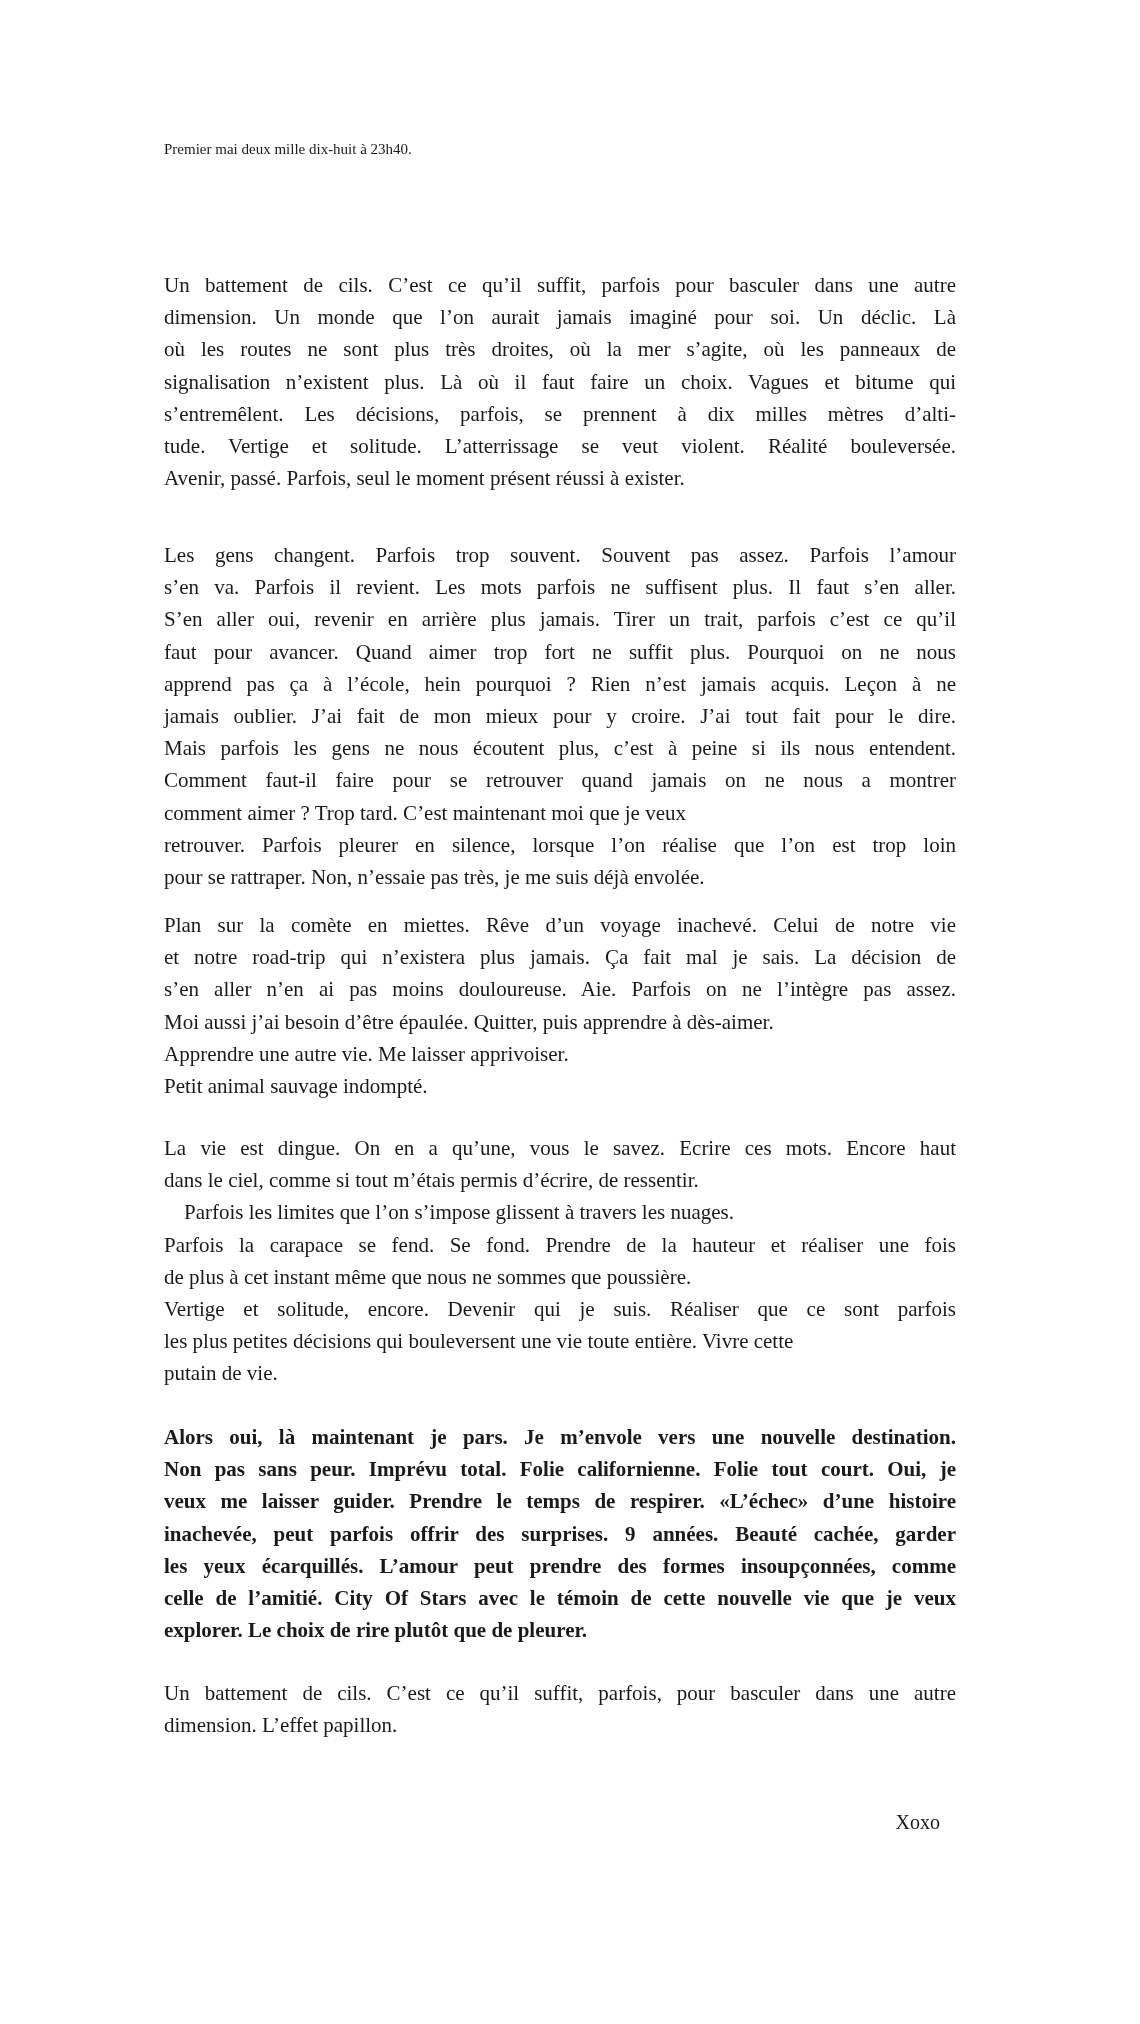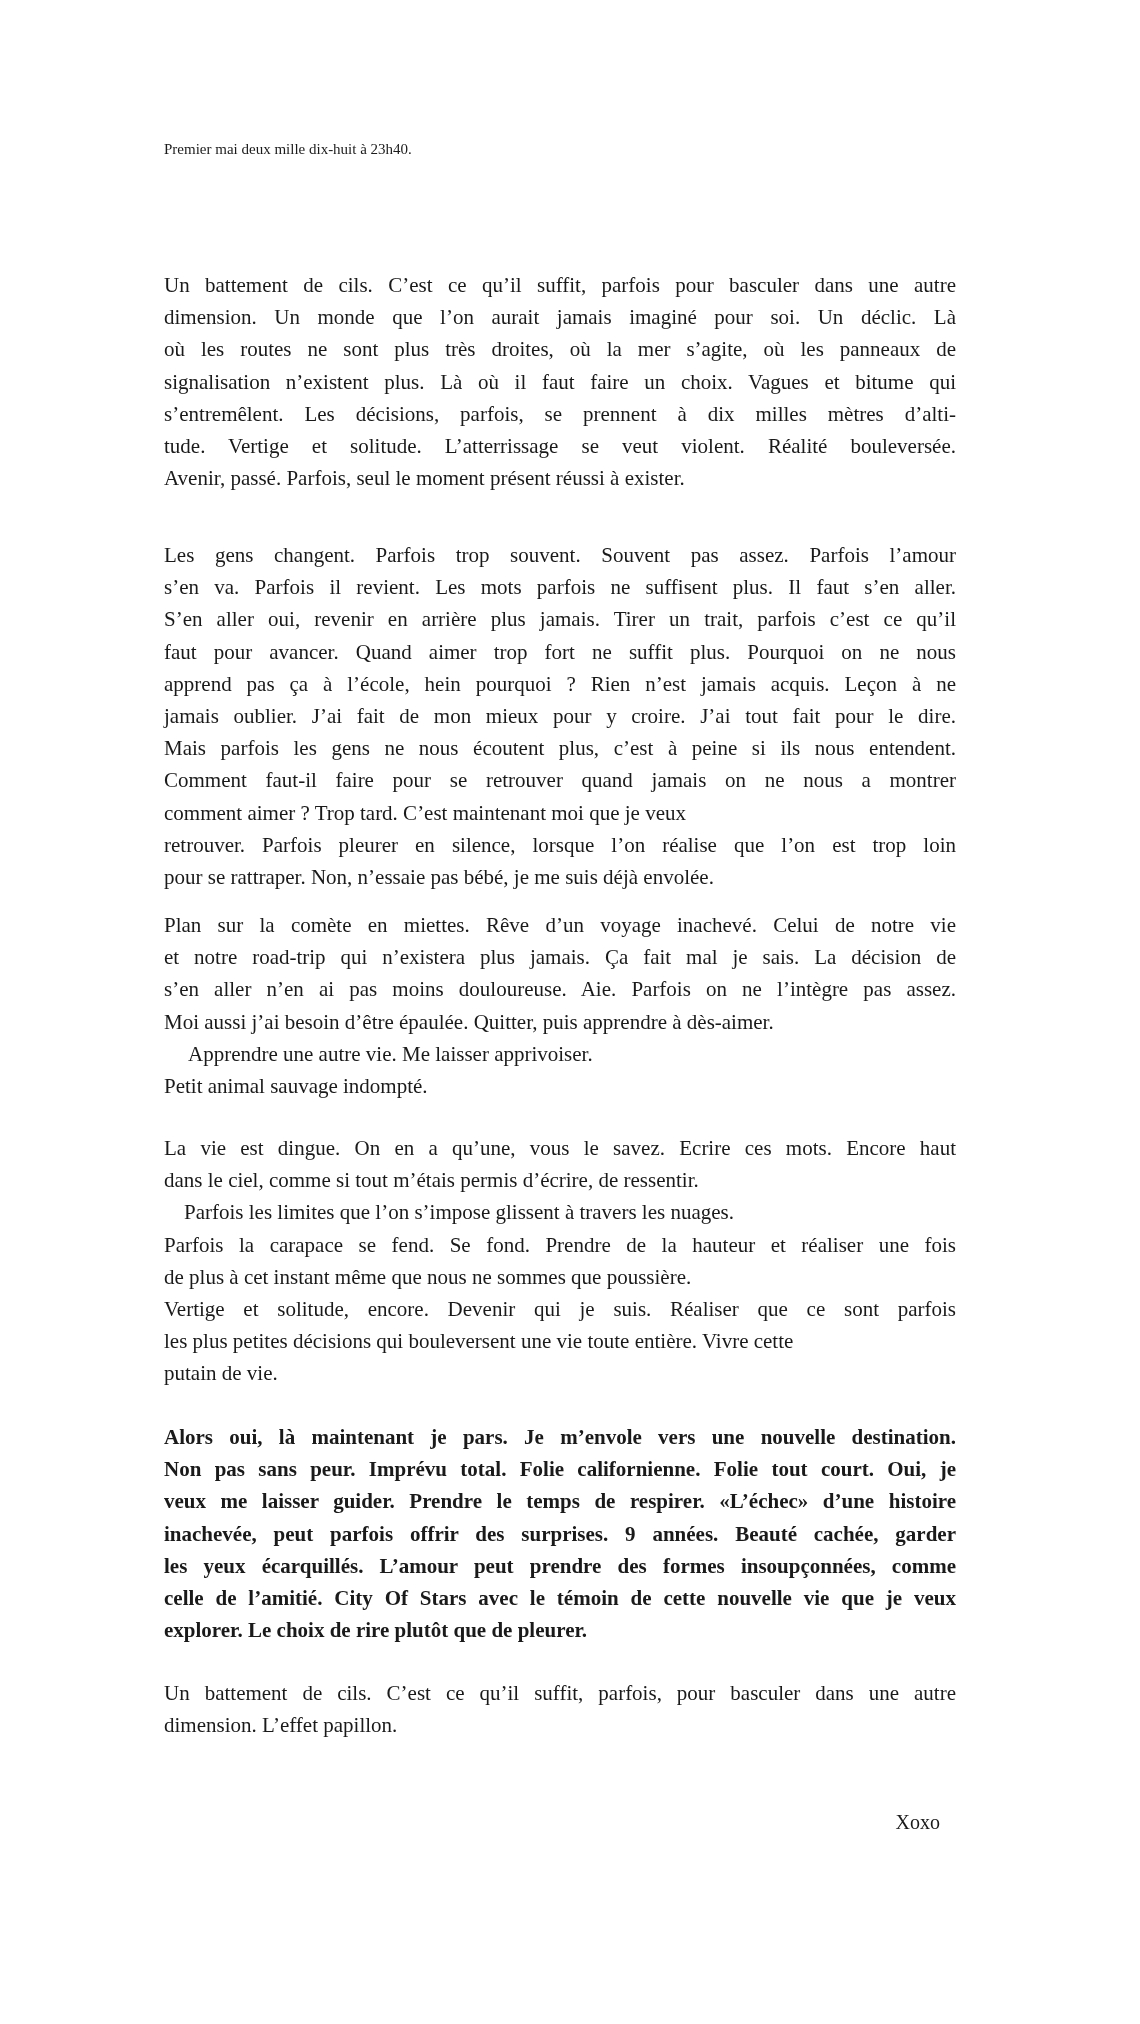--- a/index.html
+++ b/index.html
@@ -75,28 +75,28 @@
       <span class="line">Les gens changent. Parfois trop souvent. Souvent pas assez. Parfois l’amour</span>
       <span class="line">s’en va. Parfois il revient. Les mots parfois ne suffisent plus. Il faut s’en aller.</span>
       <span class="line">S’en aller oui, revenir en arrière plus jamais. Tirer un trait, parfois c’est ce qu’il</span>
       <span class="line">faut pour avancer. Quand aimer trop fort ne suffit plus. Pourquoi on ne nous</span>
       <span class="line">apprend pas ça à l’école, hein pourquoi ? Rien n’est jamais acquis. Leçon à ne</span>
       <span class="line">jamais oublier. J’ai fait de mon mieux pour y croire. J’ai tout fait pour le dire.</span>
       <span class="line">Mais parfois les gens ne nous écoutent plus, c’est à peine si ils nous entendent.</span>
       <span class="line">Comment faut-il faire pour se retrouver quand jamais on ne nous a montrer</span>
       <span class="line" style="text-align-last: left;">comment aimer ? Trop tard. C’est maintenant moi que je veux</span>
       <span class="line">retrouver.  Parfois pleurer en silence, lorsque l’on réalise que l’on est trop loin</span>
-      <span class="line last">pour se rattraper. Non, n’essaie pas bébé, je me suis déjà envolée.</span>
+      <span class="line last">pour se rattraper. Non, n’essaie pas très, je me suis déjà envolée.</span>
     </div>
   <div class="para" style="top:909px;">
       <span class="line">Plan sur la comète en miettes. Rêve d’un voyage inachevé. Celui de notre vie</span>
       <span class="line">et notre road-trip qui n’existera plus jamais. Ça fait mal je sais. La décision de</span>
       <span class="line">s’en aller n’en ai pas moins douloureuse. Aie. Parfois on ne l’intègre pas assez.</span>
       <span class="line" style="text-align-last: left;">Moi aussi j’ai besoin d’être épaulée. Quitter, puis apprendre à dès-aimer.</span>
-      <span class="line" style="text-align-last: left; margin-left: 24px;">Apprendre une autre vie. Me laisser apprivoiser.</span>
+      <span class="line" style="text-align-last: left;">Apprendre une autre vie. Me laisser apprivoiser.</span>
       <span class="line last" style="text-align-last: left;">Petit animal sauvage indompté.</span>
     </div>
   <div class="para" style="top:1132px;">
       <span class="line">La vie est dingue. On en a qu’une, vous le savez. Ecrire ces mots. Encore haut</span>
       <span class="line" style="text-align-last: left;">dans le ciel, comme si tout m’étais permis d’écrire, de ressentir.</span>
       <span class="line" style="text-align-last: left; margin-left: 20px;">Parfois les limites que l’on s’impose glissent à travers les nuages.</span>
       <span class="line">Parfois la carapace se fend. Se fond. Prendre de la hauteur et réaliser une fois</span>
       <span class="line" style="text-align-last: left;">de plus à cet instant même que nous ne sommes que poussière.</span>
       <span class="line">Vertige et solitude, encore. Devenir qui je suis. Réaliser que ce sont parfois</span>
       <span class="line" style="text-align-last: left;">les plus petites décisions qui bouleversent une vie toute entière. Vivre cette</span>

